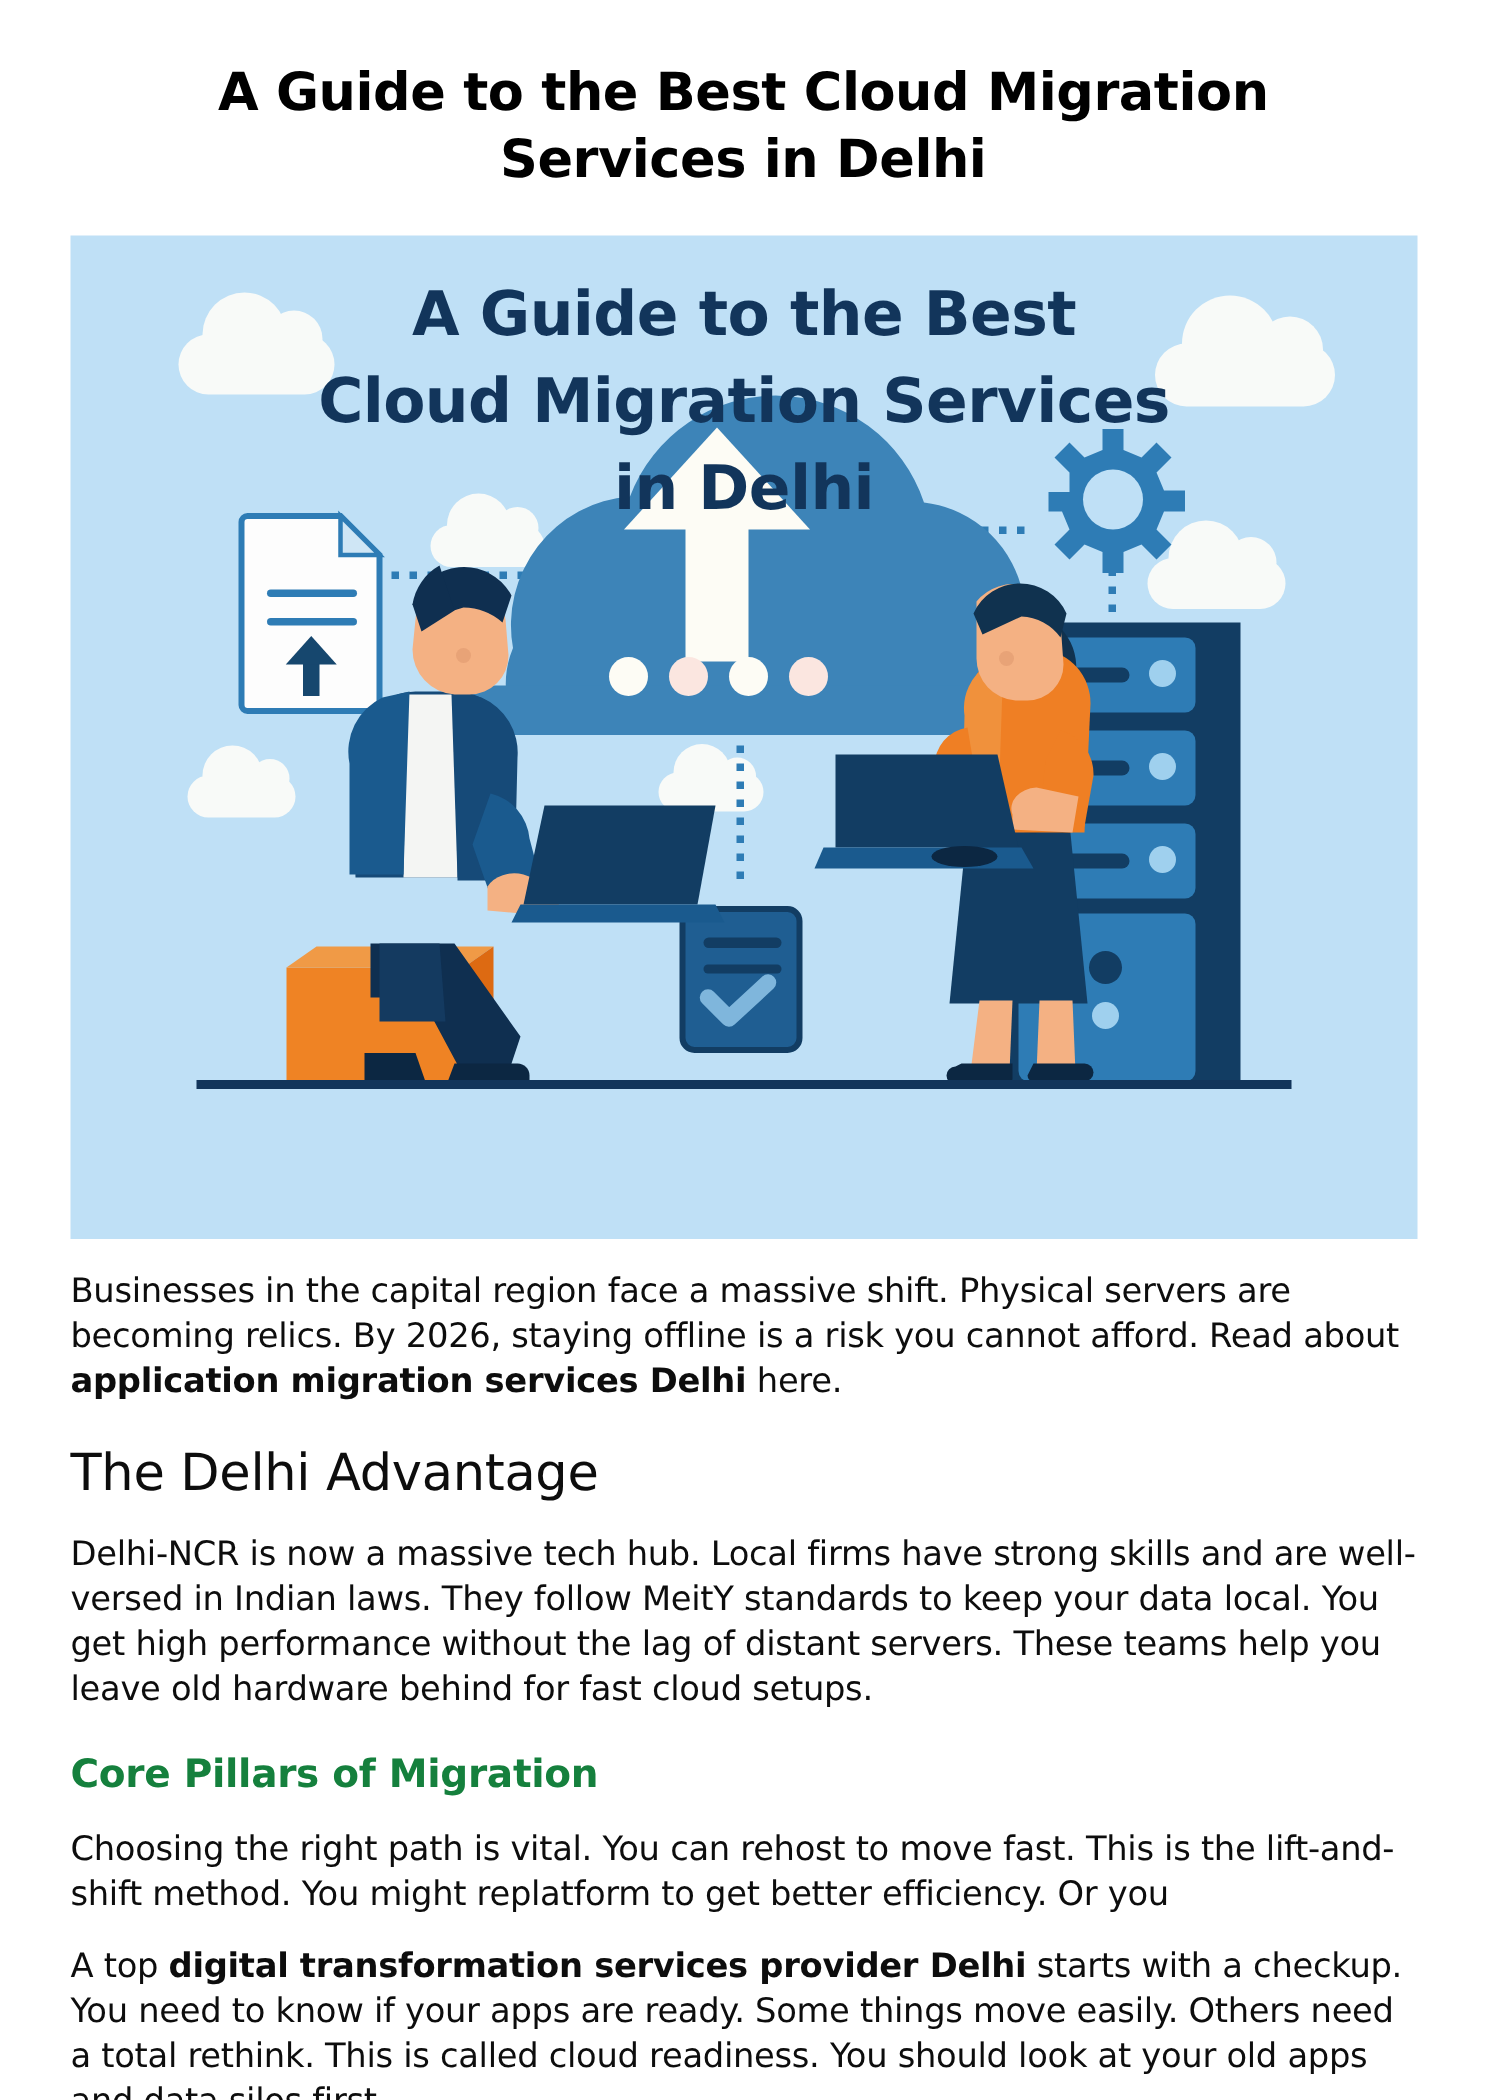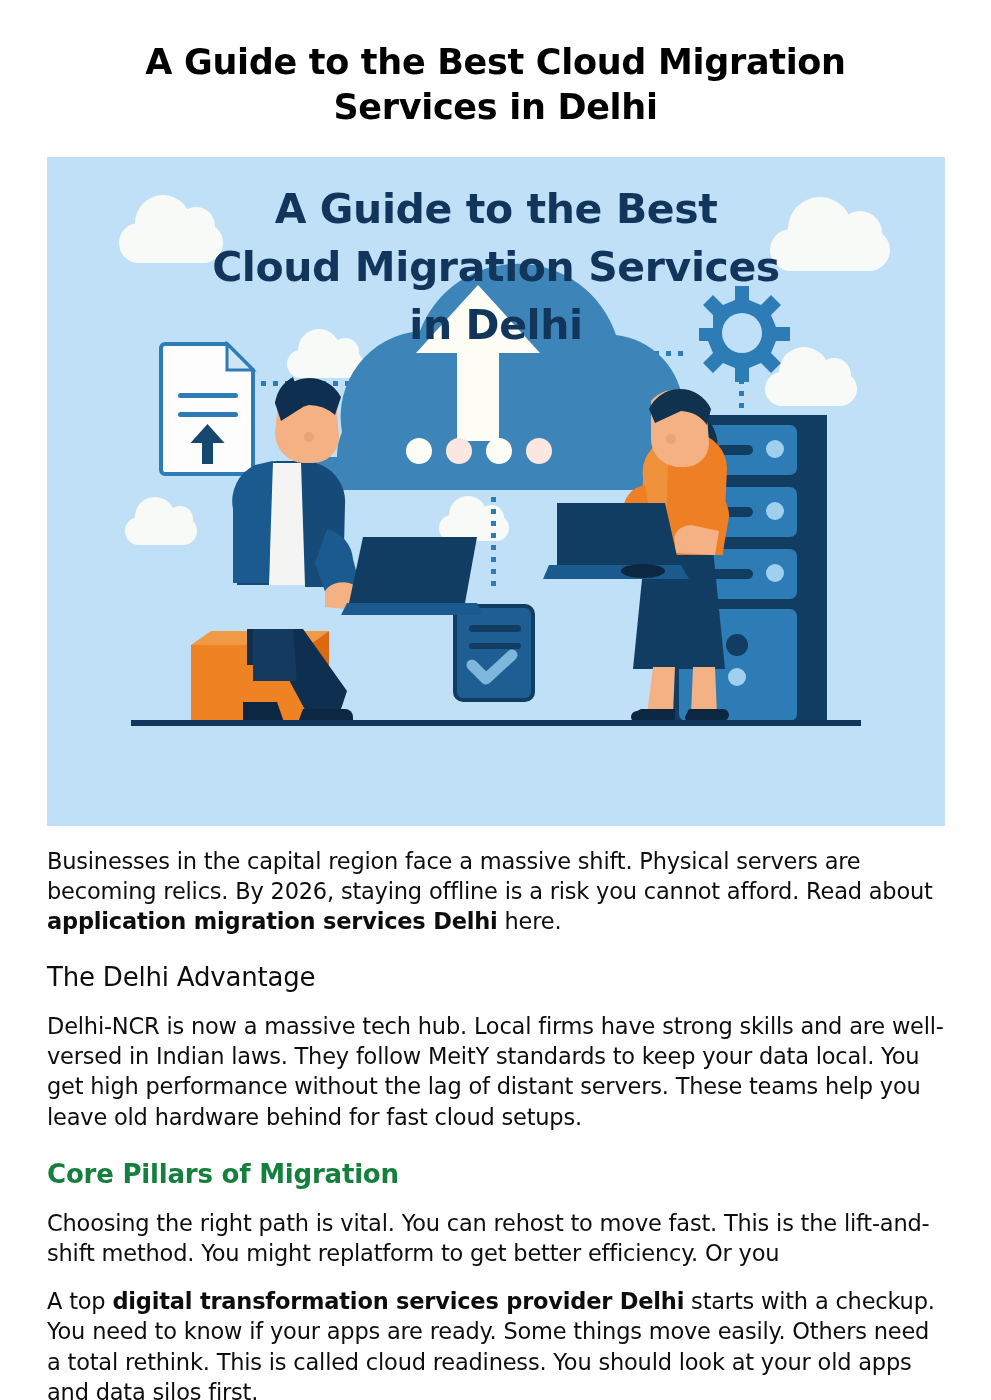--- a/index.html
+++ b/index.html
@@ -122,21 +122,21 @@
     line-height: 1.34;
     color: #0d0d0d;
     letter-spacing: -0.2px;
   }
   p.body-text:first-child { padding-top: 16px; }
   p.body-text b { font-weight: bold; }
   h2.section-light {
     margin: 0;
     padding-top: 26px;
     font-family: "DejaVu Sans", sans-serif;
-    font-size: 26px;
+    font-size: 34px;
     font-weight: normal;
     line-height: 1.2;
     color: #0d0d0d;
     letter-spacing: -0.2px;
   }
   h2.section-bold {
     margin: 0;
     padding-top: 27px;
     font-family: "DejaVu Sans", sans-serif;
     font-size: 26px;

